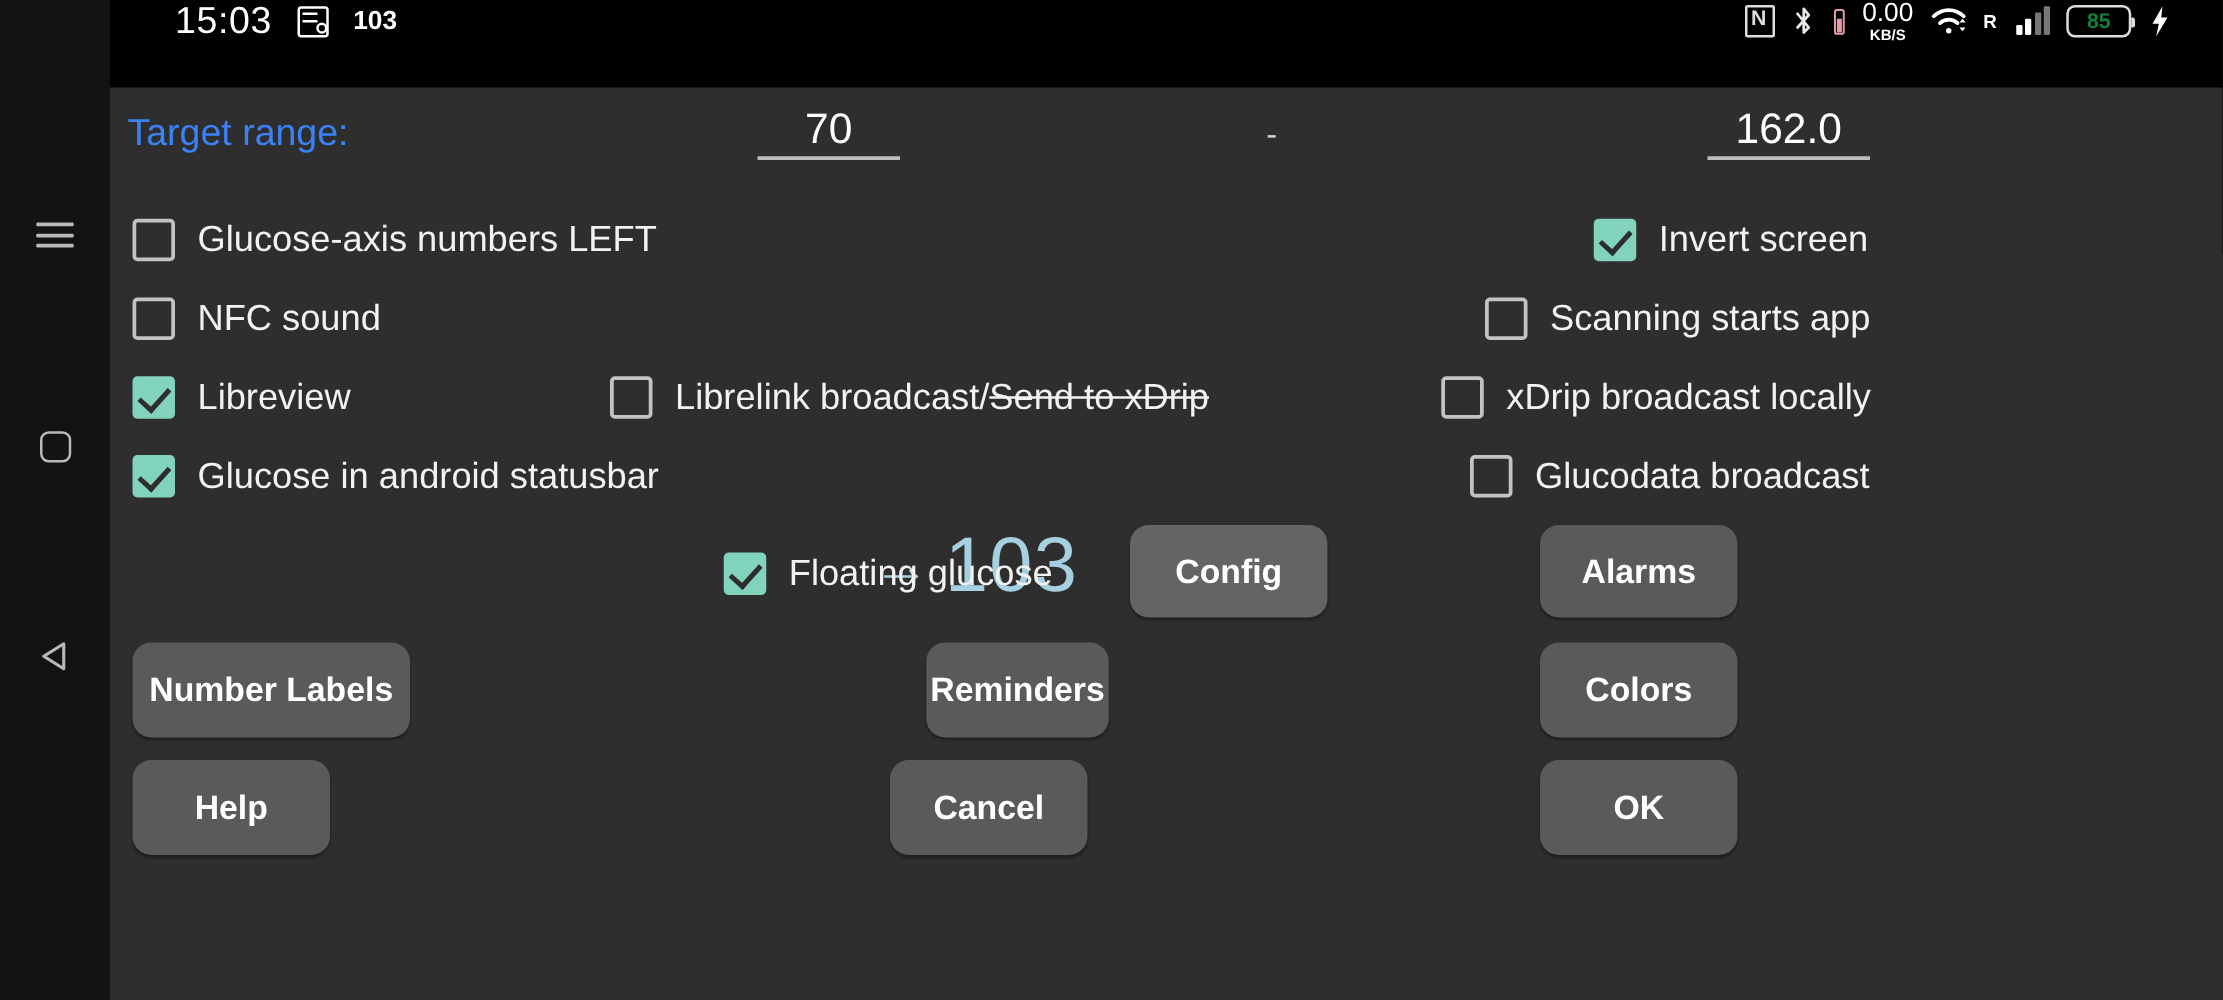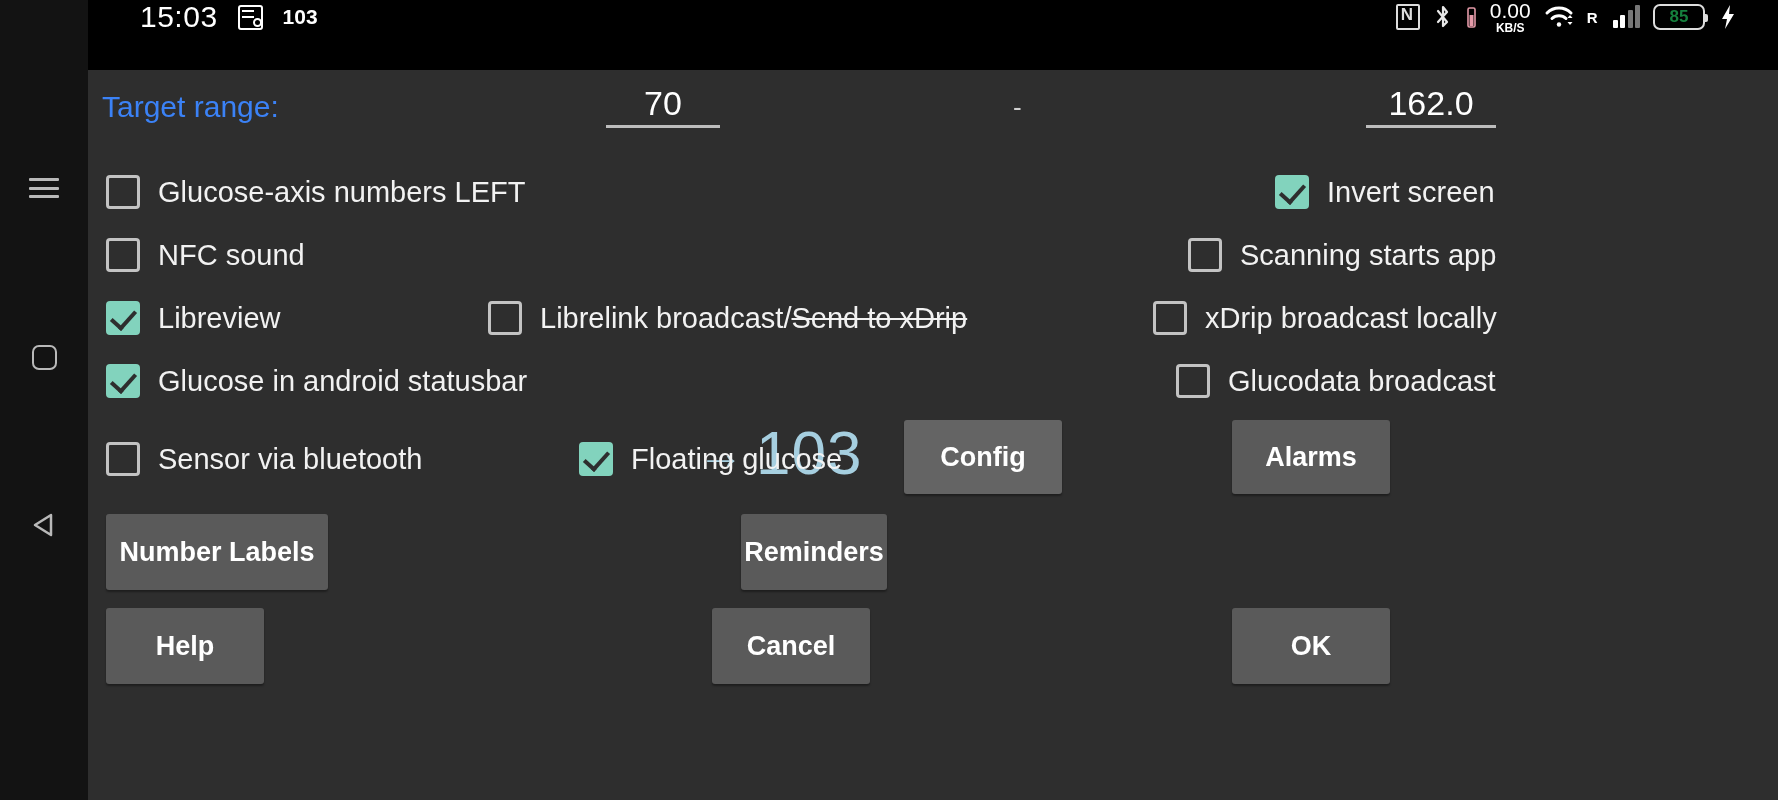--- a/index.html
+++ b/index.html
@@ -145,21 +145,21 @@
     color: #a6cfe0;
   }
   #glucose-arrow { font-size: 46px; line-height: 1; font-weight: bold; }
   #glucose-value { font-size: 62px; line-height: 1; font-weight: 400; letter-spacing: 1px; }
 
   
   .btn {
     position: absolute;
     background: #5a5a5a;
     color: #fff;
-    border: none; border-radius: 3px;
+    border: none; border-radius: 15px;
     font-size: 27px; font-weight: bold;
     font-family: "Liberation Sans", sans-serif;
     display: flex; align-items: center; justify-content: center;
     cursor: pointer;
     box-shadow: 0 2px 2px rgba(0,0,0,0.35);
   }
   .btn.lighter { background: #646464; }
 
   #btn-config   { left: 816px;  top: 350px; width: 158px; height: 74px; }
   #btn-alarms   { left: 1144px; top: 350px; width: 158px; height: 74px; }
@@ -282,31 +282,28 @@
     <div class="cb-item" style="left:1088px; top:294px;">
       <span class="cb off"></span>
       <span class="cb-label">Glucodata broadcast</span>
     </div>
 
     <div id="glucose-readout">
       <span id="glucose-arrow">→</span>
       <span id="glucose-value">103</span>
     </div>
 
-    <div class="cb-item" style="left:18px; top:372px;">
-      <span class="cb off"></span>
-      <span class="cb-label">Sensor via bluetooth</span>
-    </div>
     <div class="cb-item" style="left:491px; top:372px;">
       <span class="cb on"></span>
       <span class="cb-label">Floating glucose</span>
     </div>
 
     <button class="btn lighter" id="btn-config">Config</button>
     <button class="btn" id="btn-alarms">Alarms</button>
     <button class="btn" id="btn-numlabel">Number Labels</button>
     <button class="btn" id="btn-reminders">Reminders</button>
+    <button class="btn" id="btn-colors">Colors</button>
     <button class="btn" id="btn-help">Help</button>
     <button class="btn" id="btn-cancel">Cancel</button>
     <button class="btn" id="btn-ok">OK</button>
 
   </div>
 </div>
 
 </body></html>

